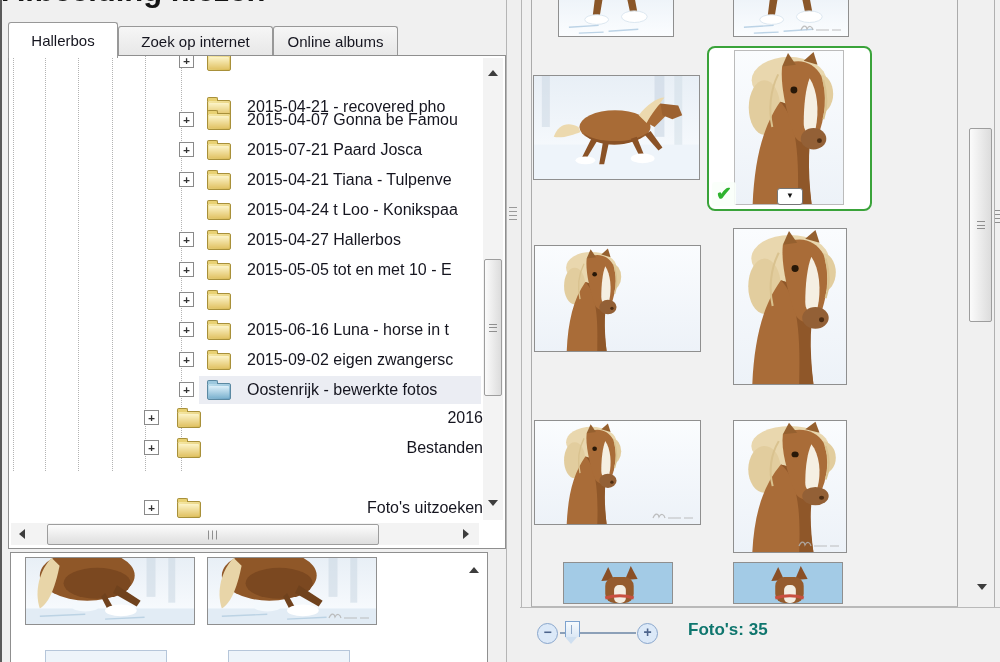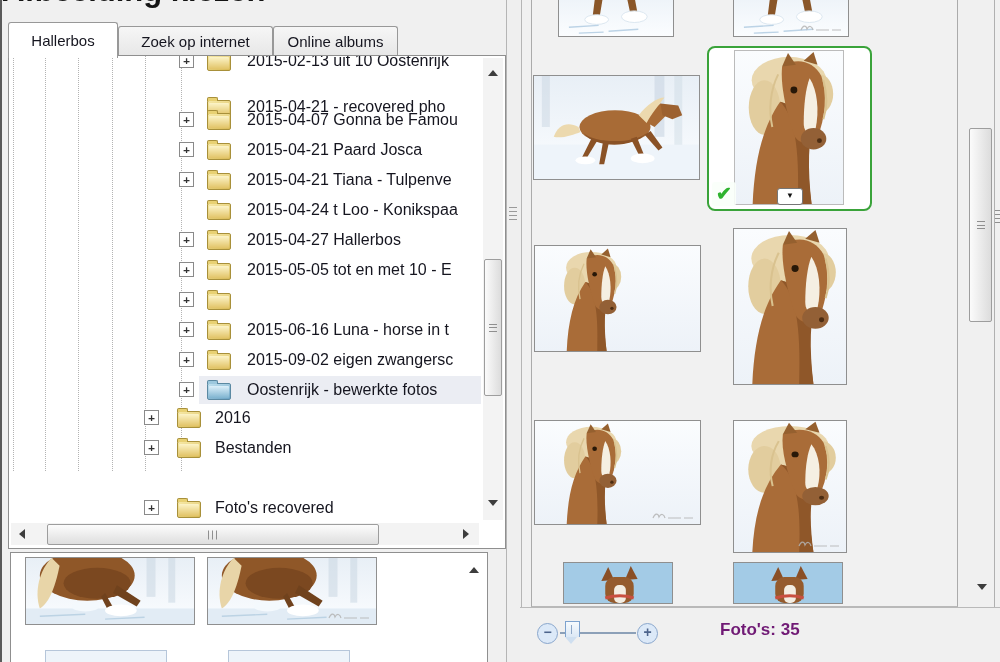--- a/index.html
+++ b/index.html
@@ -34,21 +34,21 @@
        background:linear-gradient(160deg,#f6e9a8,#d9ba55);}
   .fold::before{content:"";position:absolute;top:-4px;left:-1px;width:9px;height:3px;background:#e8d173;
        border:1px solid #a8903a;border-bottom:none;border-radius:2px 2px 0 0;}
   .fold::after{content:"";position:absolute;left:1px;right:1px;top:2px;bottom:1px;border-radius:1px;
        background:linear-gradient(#fcf4c8,#e2c468);}
   .fold.blue{background:linear-gradient(160deg,#bfe0ef,#6ba3c4);border-color:#5b89a2;}
   .fold.blue::before{background:#9cc8de;border-color:#5b89a2;}
   .fold.blue::after{background:linear-gradient(#ddf0fa,#7fb4d0);}
   .deep .fold{left:198px;} .shallow .fold{left:168px;}
   .tlabel{position:absolute;top:0;line-height:30px;font-size:16px;white-space:nowrap;overflow:hidden;}
-  .deep .tlabel{left:238px;right:0;} .shallow .tlabel{left:206px;right:16px;}
+  .deep .tlabel{left:238px;right:0;} .shallow .tlabel{left:206px;right:0;text-align:right;}
   
   .sb-thumb-v{position:absolute;background:linear-gradient(90deg,#fbfbfb,#dcdcdc);
        border:1px solid #9d9d9d;border-radius:2px;}
   .grip-h{position:absolute;left:50%;top:50%;transform:translate(-50%,-50%);width:8px;height:8px;
        background:repeating-linear-gradient(to bottom,#8f8f8f 0 1px,transparent 1px 3.5px);}
   .grip-v{position:absolute;left:50%;top:50%;transform:translate(-50%,-50%);width:10px;height:9px;
        background:repeating-linear-gradient(to right,#8f8f8f 0 1px,transparent 1px 4px);}
   .arr{width:0;height:0;position:absolute;}
   .arr.up{border-left:5px solid transparent;border-right:5px solid transparent;border-bottom:6px solid #3d3d3d;}
   .arr.down{border-left:5px solid transparent;border-right:5px solid transparent;border-top:6px solid #3d3d3d;}
@@ -89,21 +89,21 @@
        border-top:1px solid #b9b9b9;}
   .zbtn{position:absolute;width:19px;height:19px;border-radius:50%;background:#dcE9f8;background:#dce9f8;
        border:1px solid #89a6cc;color:#4d648c;font:bold 14px/17px "Liberation Sans",sans-serif;text-align:center;}
   .zoom-out{left:17px;top:15px;} .zoom-in{left:117px;top:15px;}
   .ztrack{position:absolute;left:40px;top:24px;width:76px;height:2px;background:#8ca0b8;}
   .zthumb{position:absolute;left:45px;top:13px;width:13px;height:15px;
        background:linear-gradient(#f6fafd,#dce8f5);border:1px solid #7da2ce;border-bottom:none;}
   .zthumb::before{content:"";position:absolute;left:5px;top:3px;width:1px;height:9px;background:#8fa8c8;}
   .zthumb::after{content:"";position:absolute;left:-1px;top:15px;width:0;height:0;
        border-left:6.5px solid transparent;border-right:6.5px solid transparent;border-top:7px solid #cfdff0;}
-  .photos-count{position:absolute;left:168px;top:12px;font-size:17px;font-weight:bold;color:#701a75;margin-left:32px;}
+  .photos-count{position:absolute;left:168px;top:12px;font-size:17px;font-weight:bold;color:#0f766e;}
 </style>
 </head>
 <body>
 
 <svg width="0" height="0" style="position:absolute" aria-hidden="true">
   <defs>
     <linearGradient id="snowA" x1="0" y1="0" x2="0" y2="1">
       <stop offset="0" stop-color="#e8eff6"></stop>
         <stop offset="1" stop-color="#fbfdff"></stop>
     </linearGradient>
@@ -211,35 +211,34 @@
         <div class="guide" style="left:36px"></div>
       <div class="guide" style="left:69px"></div>
         <div class="guide" style="left:103px"></div>
       <div class="guide" style="left:136px"></div>
         <div class="guide" style="left:172px"></div>
     </div>
 
     <div class="trow deep" style="top:-10px">
       <span class="plus">+</span>
       <span class="fold"></span>
-      <span class="tlabel">2015-02-13 uit 10 Oostenrijk</span>
     </div>
     <div class="trow deep" style="top:36px">
       <span class="fold"></span>
       <span class="tlabel">2015-04-21 - recovered pho</span>
     </div>
     <div class="trow deep" style="top:49px">
       <span class="plus">+</span>
       <span class="fold"></span>
       <span class="tlabel">2015-04-07 Gonna be Famou</span>
     </div>
     <div class="trow deep" style="top:79px">
       <span class="plus">+</span>
       <span class="fold"></span>
-      <span class="tlabel">2015-04-21 Paard Josca</span>
+      <span class="tlabel">2015-07-21 Paard Josca</span>
     </div>
     <div class="trow deep" style="top:109px">
       <span class="plus">+</span>
       <span class="fold"></span>
       <span class="tlabel">2015-04-21 Tiana - Tulpenve</span>
     </div>
     <div class="trow deep" style="top:139px">
       <span class="fold"></span>
       <span class="tlabel">2015-04-24 t Loo - Konikspaa</span>
     </div>
@@ -279,21 +278,21 @@
       <span class="tlabel">2016</span>
     </div>
     <div class="trow shallow" style="top:377px">
       <span class="plus">+</span>
       <span class="fold"></span>
       <span class="tlabel">Bestanden</span>
     </div>
     <div class="trow shallow" style="top:437px">
       <span class="plus">+</span>
       <span class="fold"></span>
-      <span class="tlabel">Foto's recovered</span>
+      <span class="tlabel">Foto's uitzoeken</span>
     </div>
 
     <div class="tvsb">
       <span class="arr up" style="left:5px;top:12px"></span>
       <div class="sb-thumb-v" style="left:1px;top:201px;width:16px;height:135px">
         <span class="grip-h"></span>
       </div>
       <span class="arr down" style="left:5px;top:442px"></span>
     </div>
 

